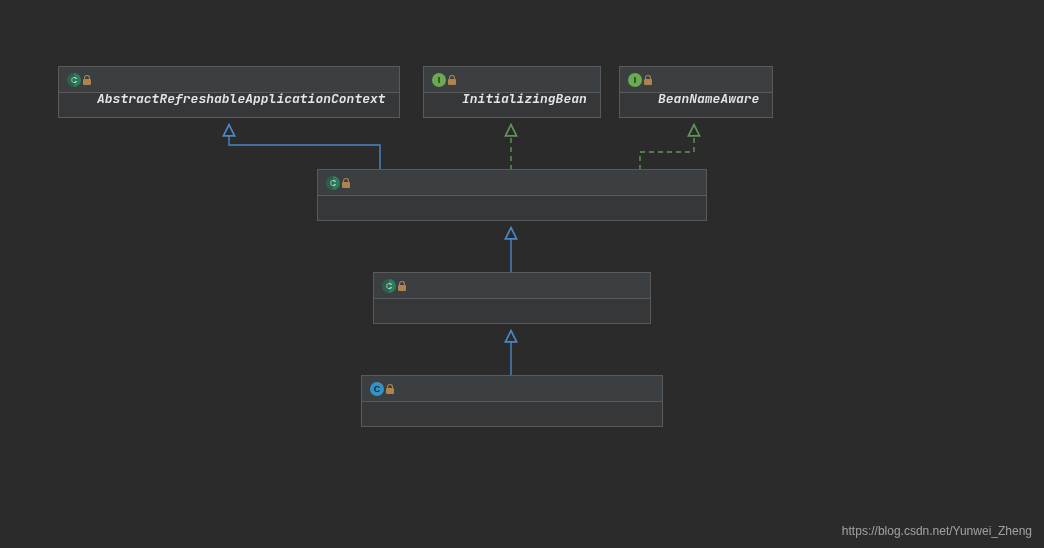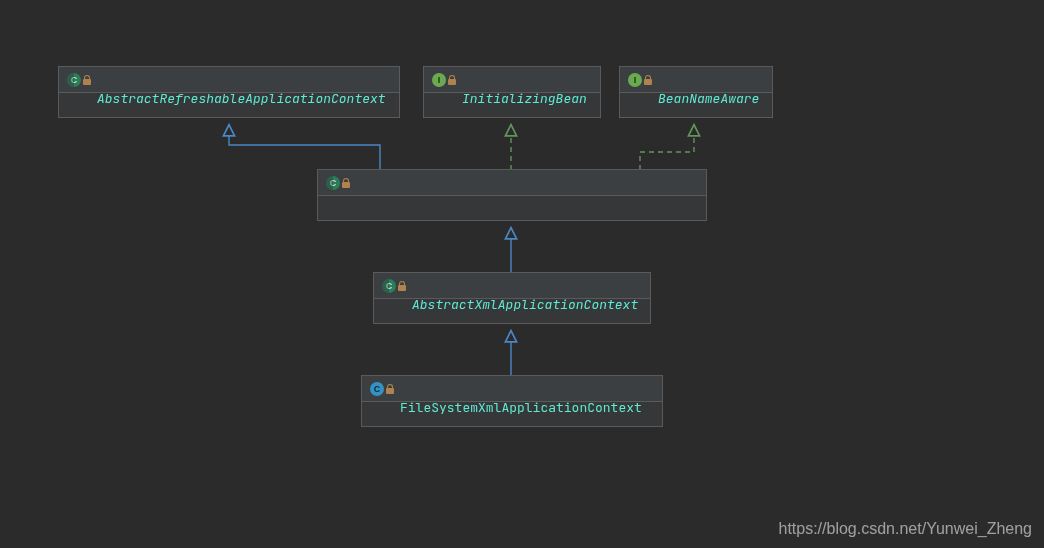--- a/index.html
+++ b/index.html
@@ -91,42 +91,42 @@
     position: absolute;
     top: 0;
     left: 1px;
     width: 4px;
     height: 4px;
     border: 1px solid #b0824d;
     border-bottom: none;
     border-radius: 3px 3px 0 0;
   }
   .name {
-    color: #5eead4;
-    font-weight: normal;
+    color: #e5e5e5;
+    font-weight: bold;
     margin-top: 37px;
   }
   .name.italic {
     font-style: italic;
   }
   svg.edges {
     position: absolute;
     left: 0;
     top: 0;
     width: 1044px;
     height: 548px;
     pointer-events: none;
   }
   .watermark {
     position: absolute;
     right: 12px;
     bottom: 10px;
     color: rgba(255,255,255,0.55);
     font-family: -apple-system, "Segoe UI", sans-serif;
-    font-size: 16px;
+    font-size: 12px;
   }
 </style>
 </head>
 <body>
 
 <svg class="edges">
   <defs>
     <marker id="tri-solid" markerWidth="10" markerHeight="10" refX="8" refY="5" orient="auto">
       <path d="M1,1 L9,5 L1,9 Z" fill="#2b2b2b" stroke="#4a88c7" stroke-width="1.2"></path>
     </marker>
@@ -178,27 +178,25 @@
     <span class="icon class-abstract">C</span>
     <span class="lock"></span>
   </div>
   <div class="node-body"></div>
 </div>
 
 <div class="node" style="left:373px; top:272px; width:278px;">
   <div class="node-header">
     <span class="icon class-abstract">C</span>
     <span class="lock"></span>
-    <span class="name italic">AbstractXmlApplicationContext</span>
   </div>
   <div class="node-body"></div>
 </div>
 
 <div class="node" style="left:361px; top:375px; width:302px;">
   <div class="node-header">
     <span class="icon class-concrete">C</span>
     <span class="lock"></span>
-    <span class="name">FileSystemXmlApplicationContext</span>
   </div>
   <div class="node-body"></div>
 </div>
 
 <div class="watermark">https://blog.csdn.net/Yunwei_Zheng</div>
 
 </body></html>

